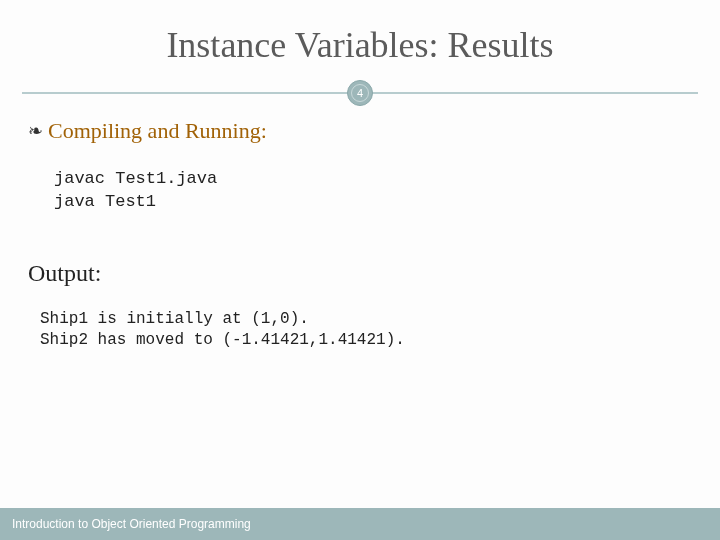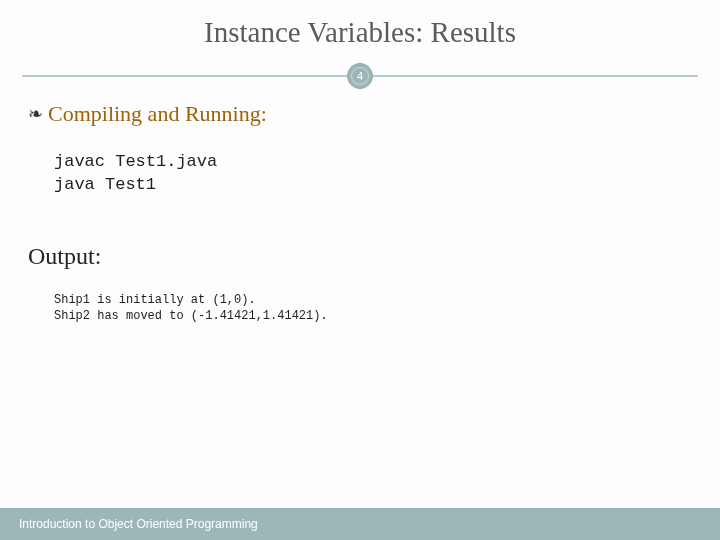--- a/index.html
+++ b/index.html
@@ -13,23 +13,23 @@
   .slide {
     width: 720px;
     height: 540px;
     position: relative;
     background: #fdfdfd;
   }
   .title {
     text-align: center;
     font-family: Georgia, 'Times New Roman', serif;
     font-weight: 400;
-    font-size: 29px;
+    font-size: 36px;
     color: #5b5b5b;
-    padding-top: 16px;
+    padding-top: 24px;
     padding-bottom: 14px;
   }
   .rule-wrap {
     position: relative;
     height: 26px;
     margin: 0 22px 12px 22px;
   }
   .rule {
     position: absolute;
     left: 0; right: 0; top: 12px;
@@ -95,37 +95,37 @@
     white-space: pre;
   }
   .output-heading {
     font-family: Georgia, 'Times New Roman', serif;
     font-size: 24px;
     color: #222;
     margin-bottom: 22px;
   }
   .code2 {
     font-family: 'Courier New', Courier, monospace;
-    font-size: 12px;
+    font-size: 16px;
     color: #222;
-    margin-left: 26px;
+    margin-left: 12px;
     line-height: 1.35;
     white-space: pre;
   }
   .footer {
     position: absolute;
     left: 0; right: 0; bottom: 0;
     height: 32px;
     background: #9db7b9;
     color: #fff;
     font-family: Arial, Helvetica, sans-serif;
     font-size: 12px;
     display: flex;
     align-items: center;
-    padding-left: 19px;
+    padding-left: 12px;
   }
 </style>
 </head>
 <body>
 
 <div class="slide">
 
   <h1 class="title">Instance Variables: Results</h1>
 
   <div class="rule-wrap">

